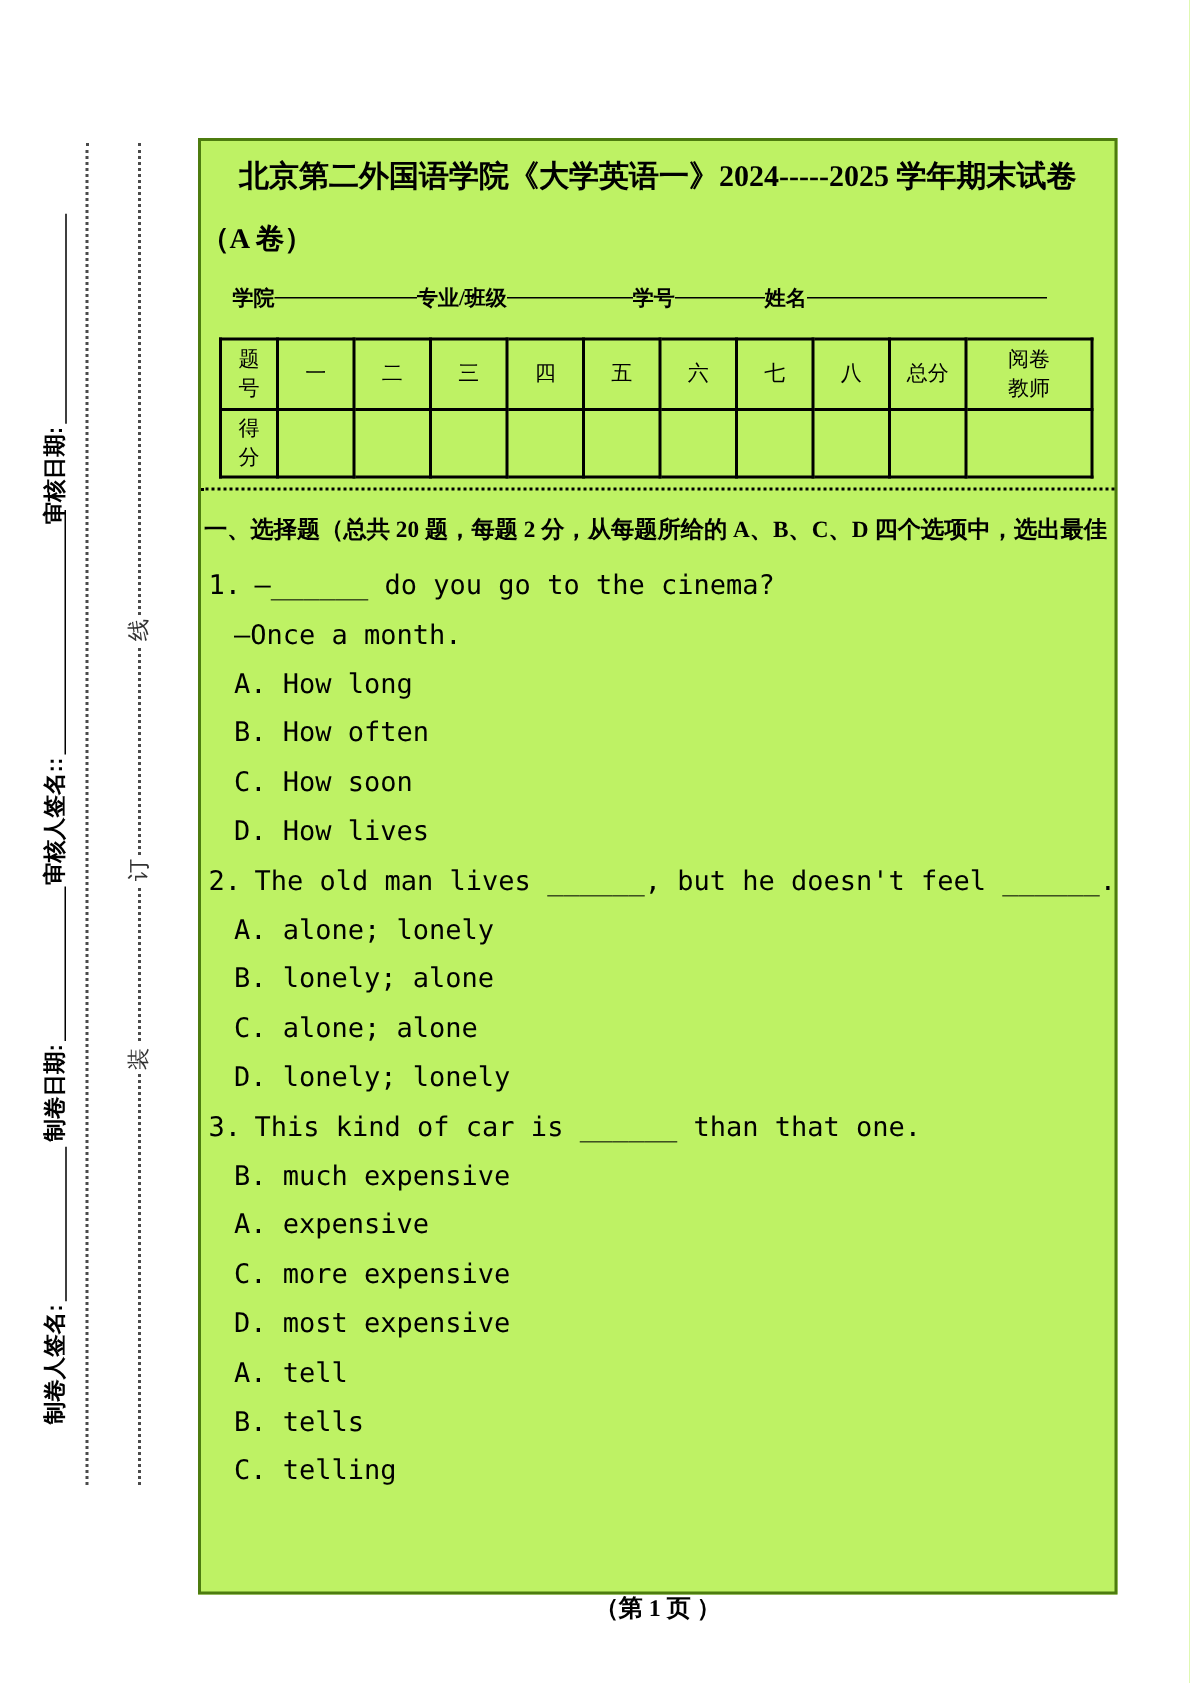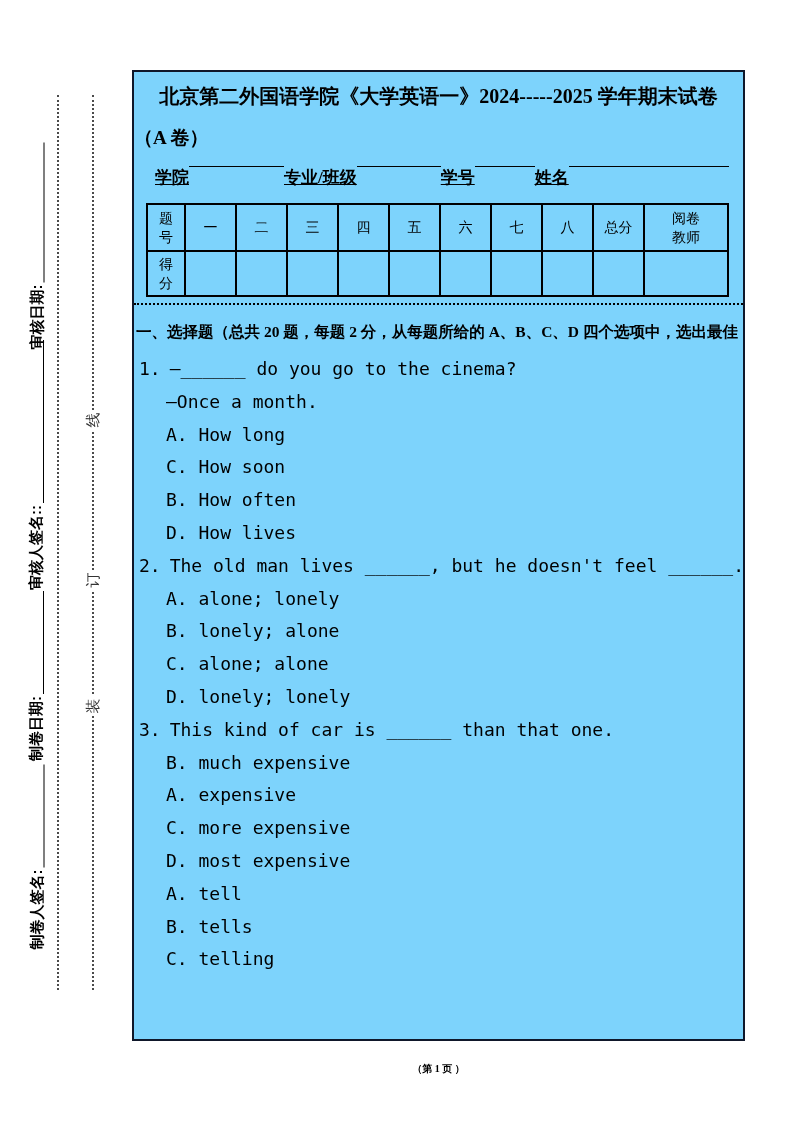--- a/index.html
+++ b/index.html
@@ -15,45 +15,45 @@
     font-weight:bold;font-size:15px;white-space:nowrap;
   }
   .ml-line{flex:1;border-bottom:1.6px solid #000;margin:0 0 2px 2px;}
   .vdot{position:absolute;top:95px;height:895px;width:0;border-left:2px dotted #4a4a4a;}
   .bind-char{
     position:absolute;width:20px;height:20px;line-height:20px;text-align:center;
     background:#fff;transform:rotate(-90deg);font-size:15px;color:#333;
   }
   
   .paper{
-    position:absolute;left:132px;top:70px;width:609px;height:967px;
-    border:2px solid #0f172a;background:#7dd3fc;
+    position:absolute;left:132px;top:92px;width:609px;height:967px;
+    border:2px solid #4d7c0f;background:#bef264;
   }
   .title{margin:11px 6px 0 6px;text-align:center;font-weight:bold;font-size:20px;line-height:27px;}
   .subtitle{margin-top:15px;font-weight:bold;font-size:19px;line-height:26px;}
-  .form-row{display:flex;align-items:flex-start;margin:15px 0 0 21px;font-size:17px;font-weight:bold;height:21px;text-decoration:underline;}
+  .form-row{display:flex;align-items:center;margin:15px 0 0 21px;font-size:14px;font-weight:bold;height:21px;}
   .f-line{border-bottom:1.6px solid #000;margin-bottom:1px;}
   .f1{width:95px}.f2{width:84px}.f3{width:60px}.f4{width:160px}
   table.score{border-collapse:collapse;margin:16px 0 0 12px;table-layout:fixed;}
   table.score td{
     border:2px solid #000;text-align:center;vertical-align:middle;
     font-size:14px;line-height:19px;white-space:pre-line;padding:0;
   }
   .c-corner{width:36px}.c-num{width:49px}.c-last{width:82px}
   .r-head td{height:45px}
   .r-score td{height:43px}
   .dotted-sep{margin-top:6px;border-top:2.5px dotted #000;height:0;}
   .section-head{margin:15px 0 0 2px;font-weight:bold;font-size:15.5px;line-height:24px;}
   .questions{margin-top:9px;font-family:"DejaVu Sans Mono","Liberation Mono",monospace;font-size:18px;}
   .qline{height:32.8px;line-height:32.8px;white-space:pre;padding-left:5px;overflow:hidden;}
   .qline .qn{display:inline-block;min-width:17px;margin-right:9px;}
-  .qline.indent{padding-left:32px;}
+  .qline.indent{padding-left:22px;}
   .footer{
     position:absolute;left:132px;top:1062px;width:613px;text-align:center;
-    font-weight:bold;font-size:10px;
+    font-weight:bold;font-size:16px;
   }
 </style>
 </head>
 <body>
 
 <div class="margin-label" style="width:207px;left:-67px;top:236px;">
   <span>审核日期:</span>
   <span class="ml-line"></span>
 </div>
 <div class="margin-label" style="width:250px;left:-89px;top:455px;">
@@ -129,22 +129,22 @@
 
   <div class="section-head">
     <div>一、选择题（总共 20 题，每题 2 分，从每题所给的 A、B、C、D 四个选项中，选出最佳</div>
   </div>
 
   <div class="questions">
 
     <div class="qline"><span class="qn">1.</span><span>—______ do you go to the cinema?</span></div>
     <div class="qline indent">—Once a month.</div>
     <div class="qline indent">A. How long</div>
+    <div class="qline indent">B. How often</div>
     <div class="qline indent">C. How soon</div>
-    <div class="qline indent">B. How often</div>
     <div class="qline indent">D. How lives</div>
 
     <div class="qline"><span class="qn">2.</span><span>The old man lives ______, but he doesn't feel ______.</span></div>
     <div class="qline indent">A. alone; lonely</div>
     <div class="qline indent">B. lonely; alone</div>
     <div class="qline indent">C. alone; alone</div>
     <div class="qline indent">D. lonely; lonely</div>
 
     <div class="qline"><span class="qn">3.</span><span>This kind of car is ______ than that one.</span></div>
     <div class="qline indent">B. much expensive</div>

